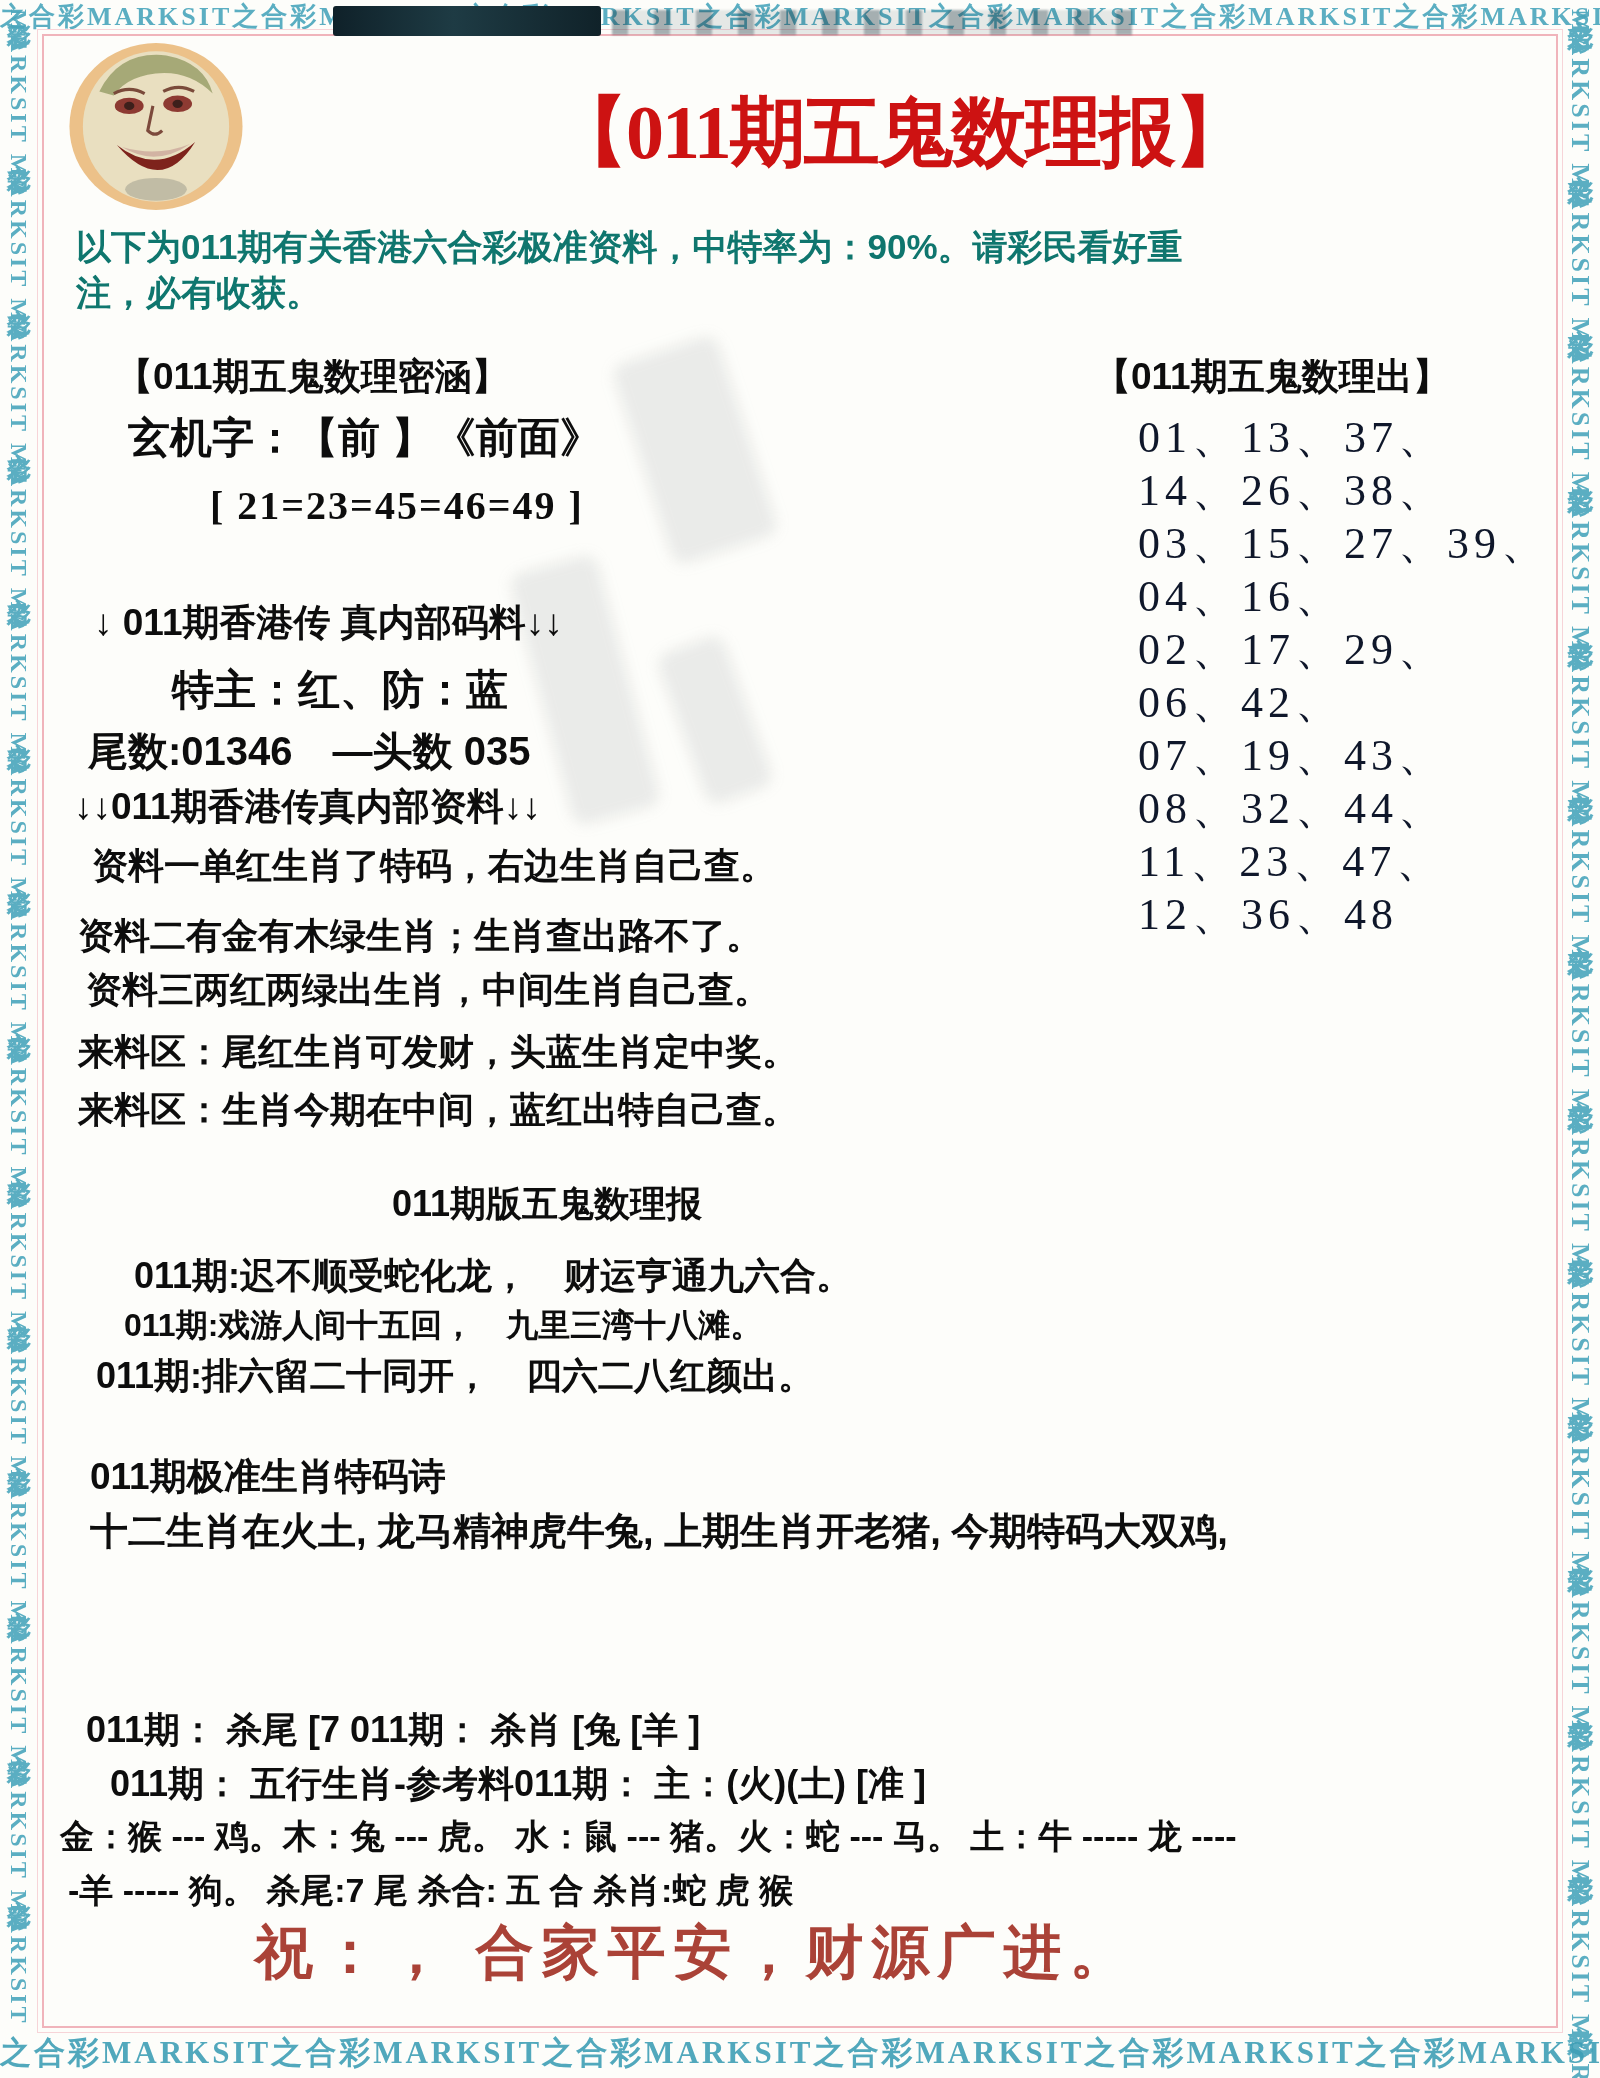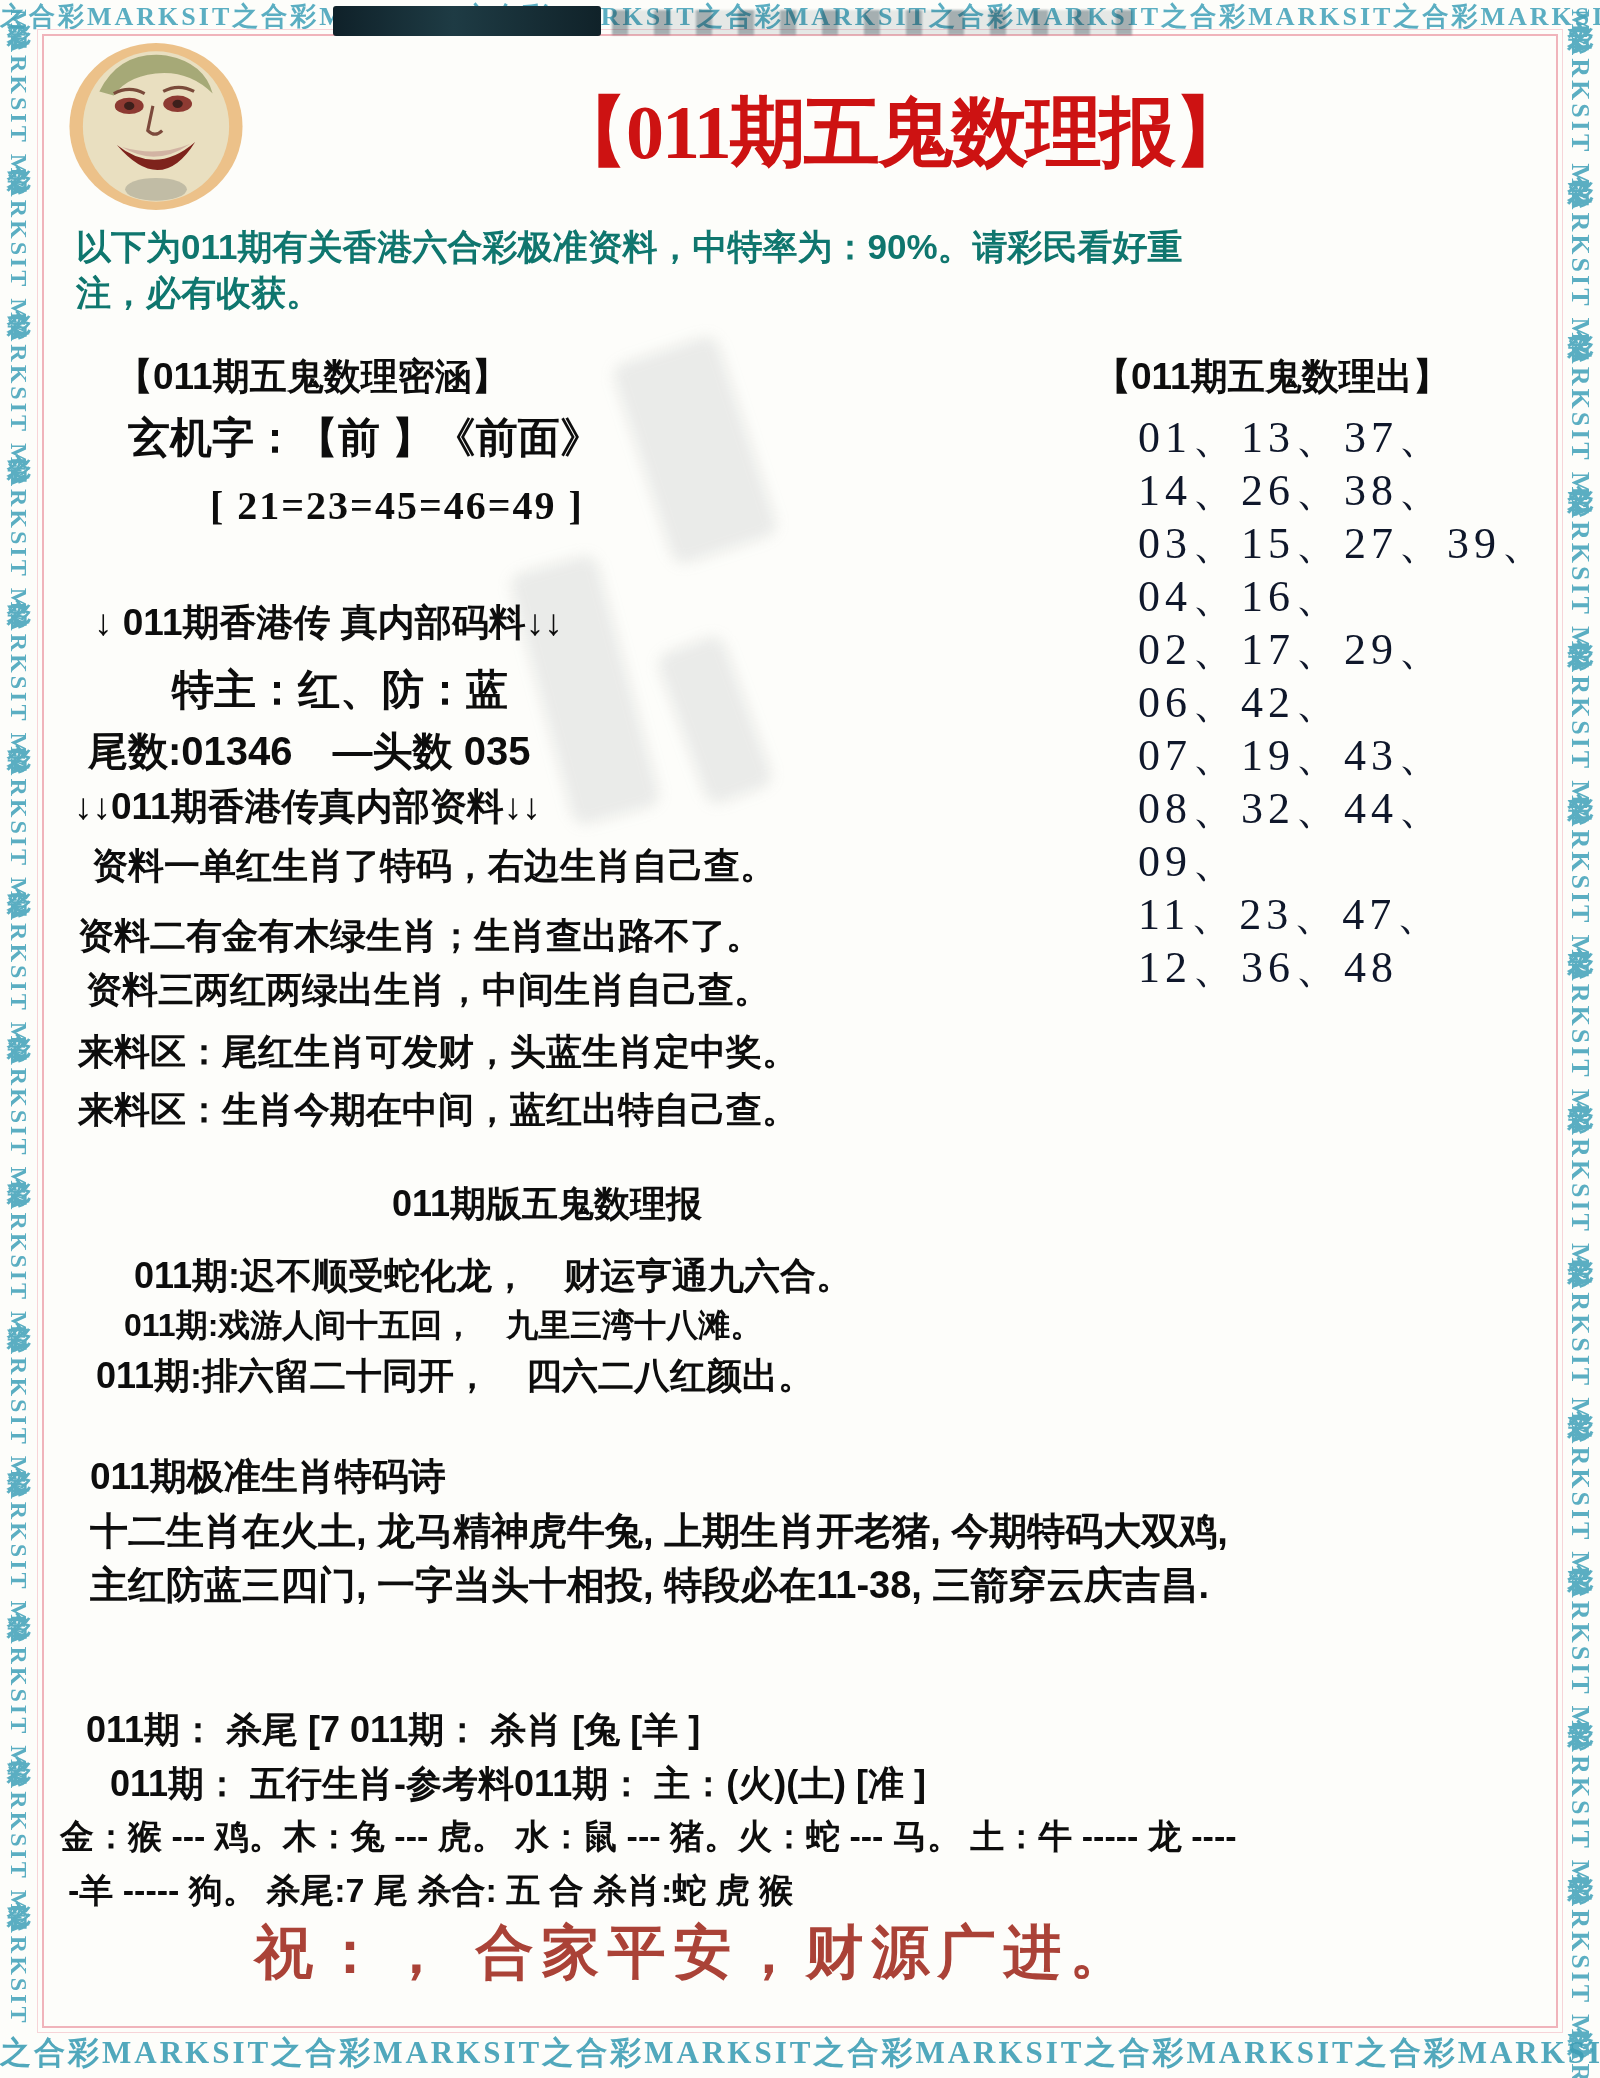--- a/index.html
+++ b/index.html
@@ -101,33 +101,31 @@
   <div class="t b" style="left:1094px;top:352px;font-size:37px;">【011期五鬼数理出】</div>
   <div class="t" style="left:1138px;top:408px;">
     <div class="num-line">01、13、37、</div>
     <div class="num-line">14、26、38、</div>
     <div class="num-line">03、15、27、39、</div>
     <div class="num-line">04、16、</div>
     <div class="num-line">02、17、29、</div>
     <div class="num-line">06、42、</div>
     <div class="num-line">07、19、43、</div>
     <div class="num-line">08、32、44、</div>
-    <div class="num-line">09、</div>
     <div class="num-line">11、23、47、</div>
     <div class="num-line">12、36、48</div>
   </div>
 
   <div class="t b" style="left:392px;top:1180px;font-size:36px;">011期版五鬼数理报</div>
   <div class="t b" style="left:134px;top:1252px;font-size:36px;">011期:迟不顺受蛇化龙，　财运亨通九六合。</div>
   <div class="t b" style="left:124px;top:1304px;font-size:32px;text-align:right;">011期:戏游人间十五回，　九里三湾十八滩。</div>
   <div class="t b" style="left:96px;top:1352px;font-size:36px;">011期:排六留二十同开，　四六二八红颜出。</div>
 
   <div class="t b" style="left:90px;top:1452px;font-size:37px;">011期极准生肖特码诗</div>
   <div class="t b" style="left:90px;top:1506px;font-size:38px;">十二生肖在火土, 龙马精神虎牛兔, 上期生肖开老猪, 今期特码大双鸡,</div>
-  <div class="t b" style="left:90px;top:1560px;font-size:38px;">主红防蓝三四门, 一字当头十相投, 特段必在11-38, 三箭穿云庆吉昌.</div>
 
   <div class="t b" style="left:86px;top:1706px;font-size:36px;">011期： 杀尾 [7 011期： 杀肖 [兔 [羊 ]</div>
   <div class="t b" style="left:74px;top:1760px;font-size:36px;margin-left:36px;">011期： 五行生肖-参考料011期： 主：(火)(土) [准 ]</div>
   <div class="t b" style="left:60px;top:1814px;font-size:34px;">金：猴 --- 鸡。木：兔 --- 虎。 水：鼠 --- 猪。火：蛇 --- 马。 土：牛 ----- 龙 ----</div>
   <div class="t b" style="left:68px;top:1868px;font-size:34px;">-羊 ----- 狗。 杀尾:7 尾 杀合: 五 合 杀肖:蛇 虎 猴</div>
 
   <div class="t blessing" style="left:255px;top:1914px;font-size:58px;">祝：， 合家平安，财源广进。</div>
 
 </div>
 

